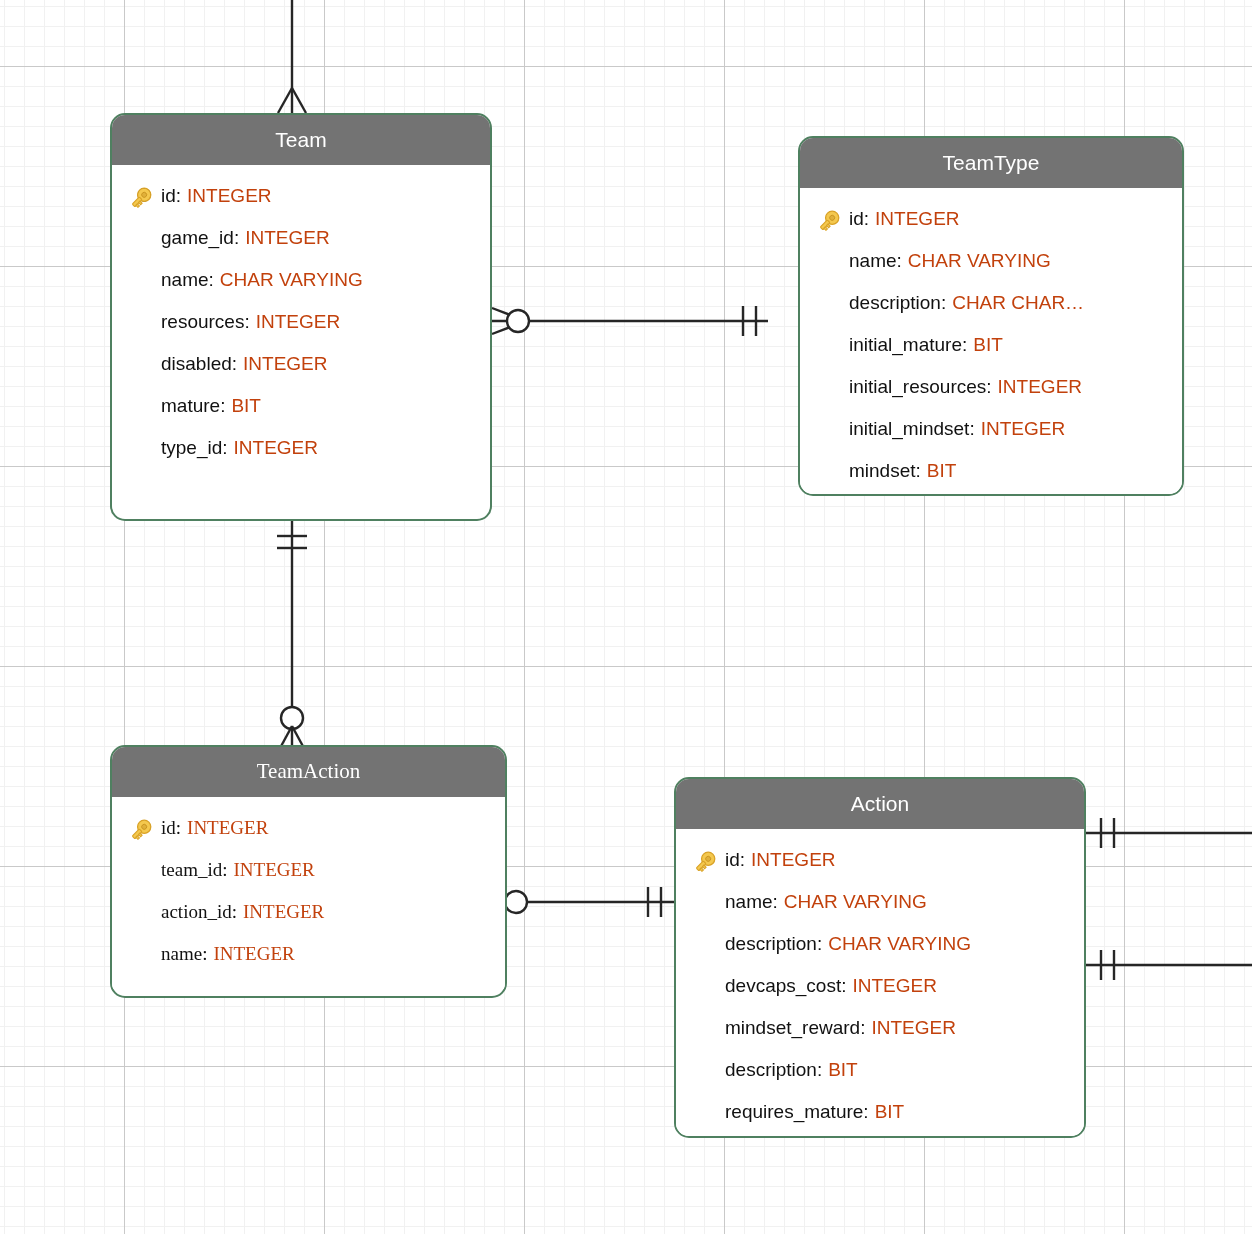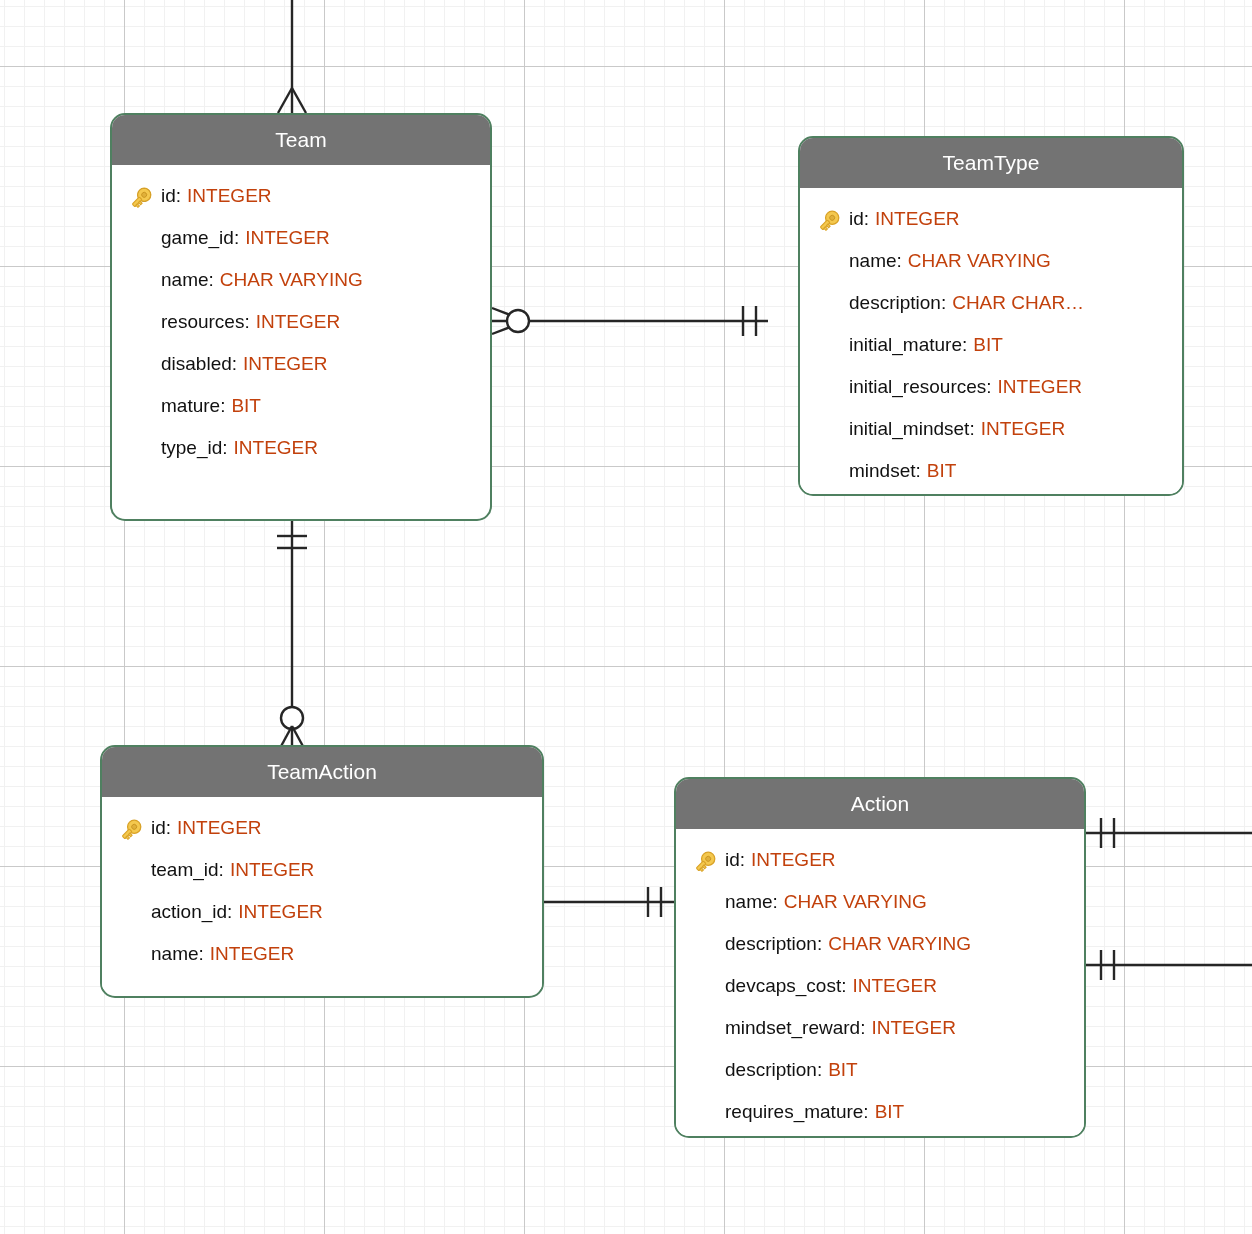--- a/index.html
+++ b/index.html
@@ -285,21 +285,21 @@
 
       <div class="field">
         <span class="field-name">mindset</span>
           <span class="field-sep">:</span>
           <span class="field-type">BIT</span>
       </div>
 
     </div>
   </div>
 
-  <div class="entity" style="left:100px; top:745px; width:444px; height:253px;">
+  <div class="entity" style="left:110px; top:745px; width:397px; height:253px;font-family:Liberation Serif, serif;">
     <div class="entity-header">TeamAction</div>
     <div class="entity-body">
 
       <div class="field">
         <span class="key-icon">
           <svg viewBox="0 0 26 24" width="26" height="24">
             <g transform="rotate(-45 13 12)">
               <circle cx="17.5" cy="12" r="6.6" fill="#f4c84e" stroke="#d9a227" stroke-width="1.3"></circle>
               <circle cx="17.5" cy="12" r="2.5" fill="#e0b03a" stroke="#c9941f" stroke-width="0.9"></circle>
               <rect x="2.5" y="10.1" width="10" height="3.8" rx="1" fill="#f4c84e" stroke="#d9a227" stroke-width="1.1"></rect>

